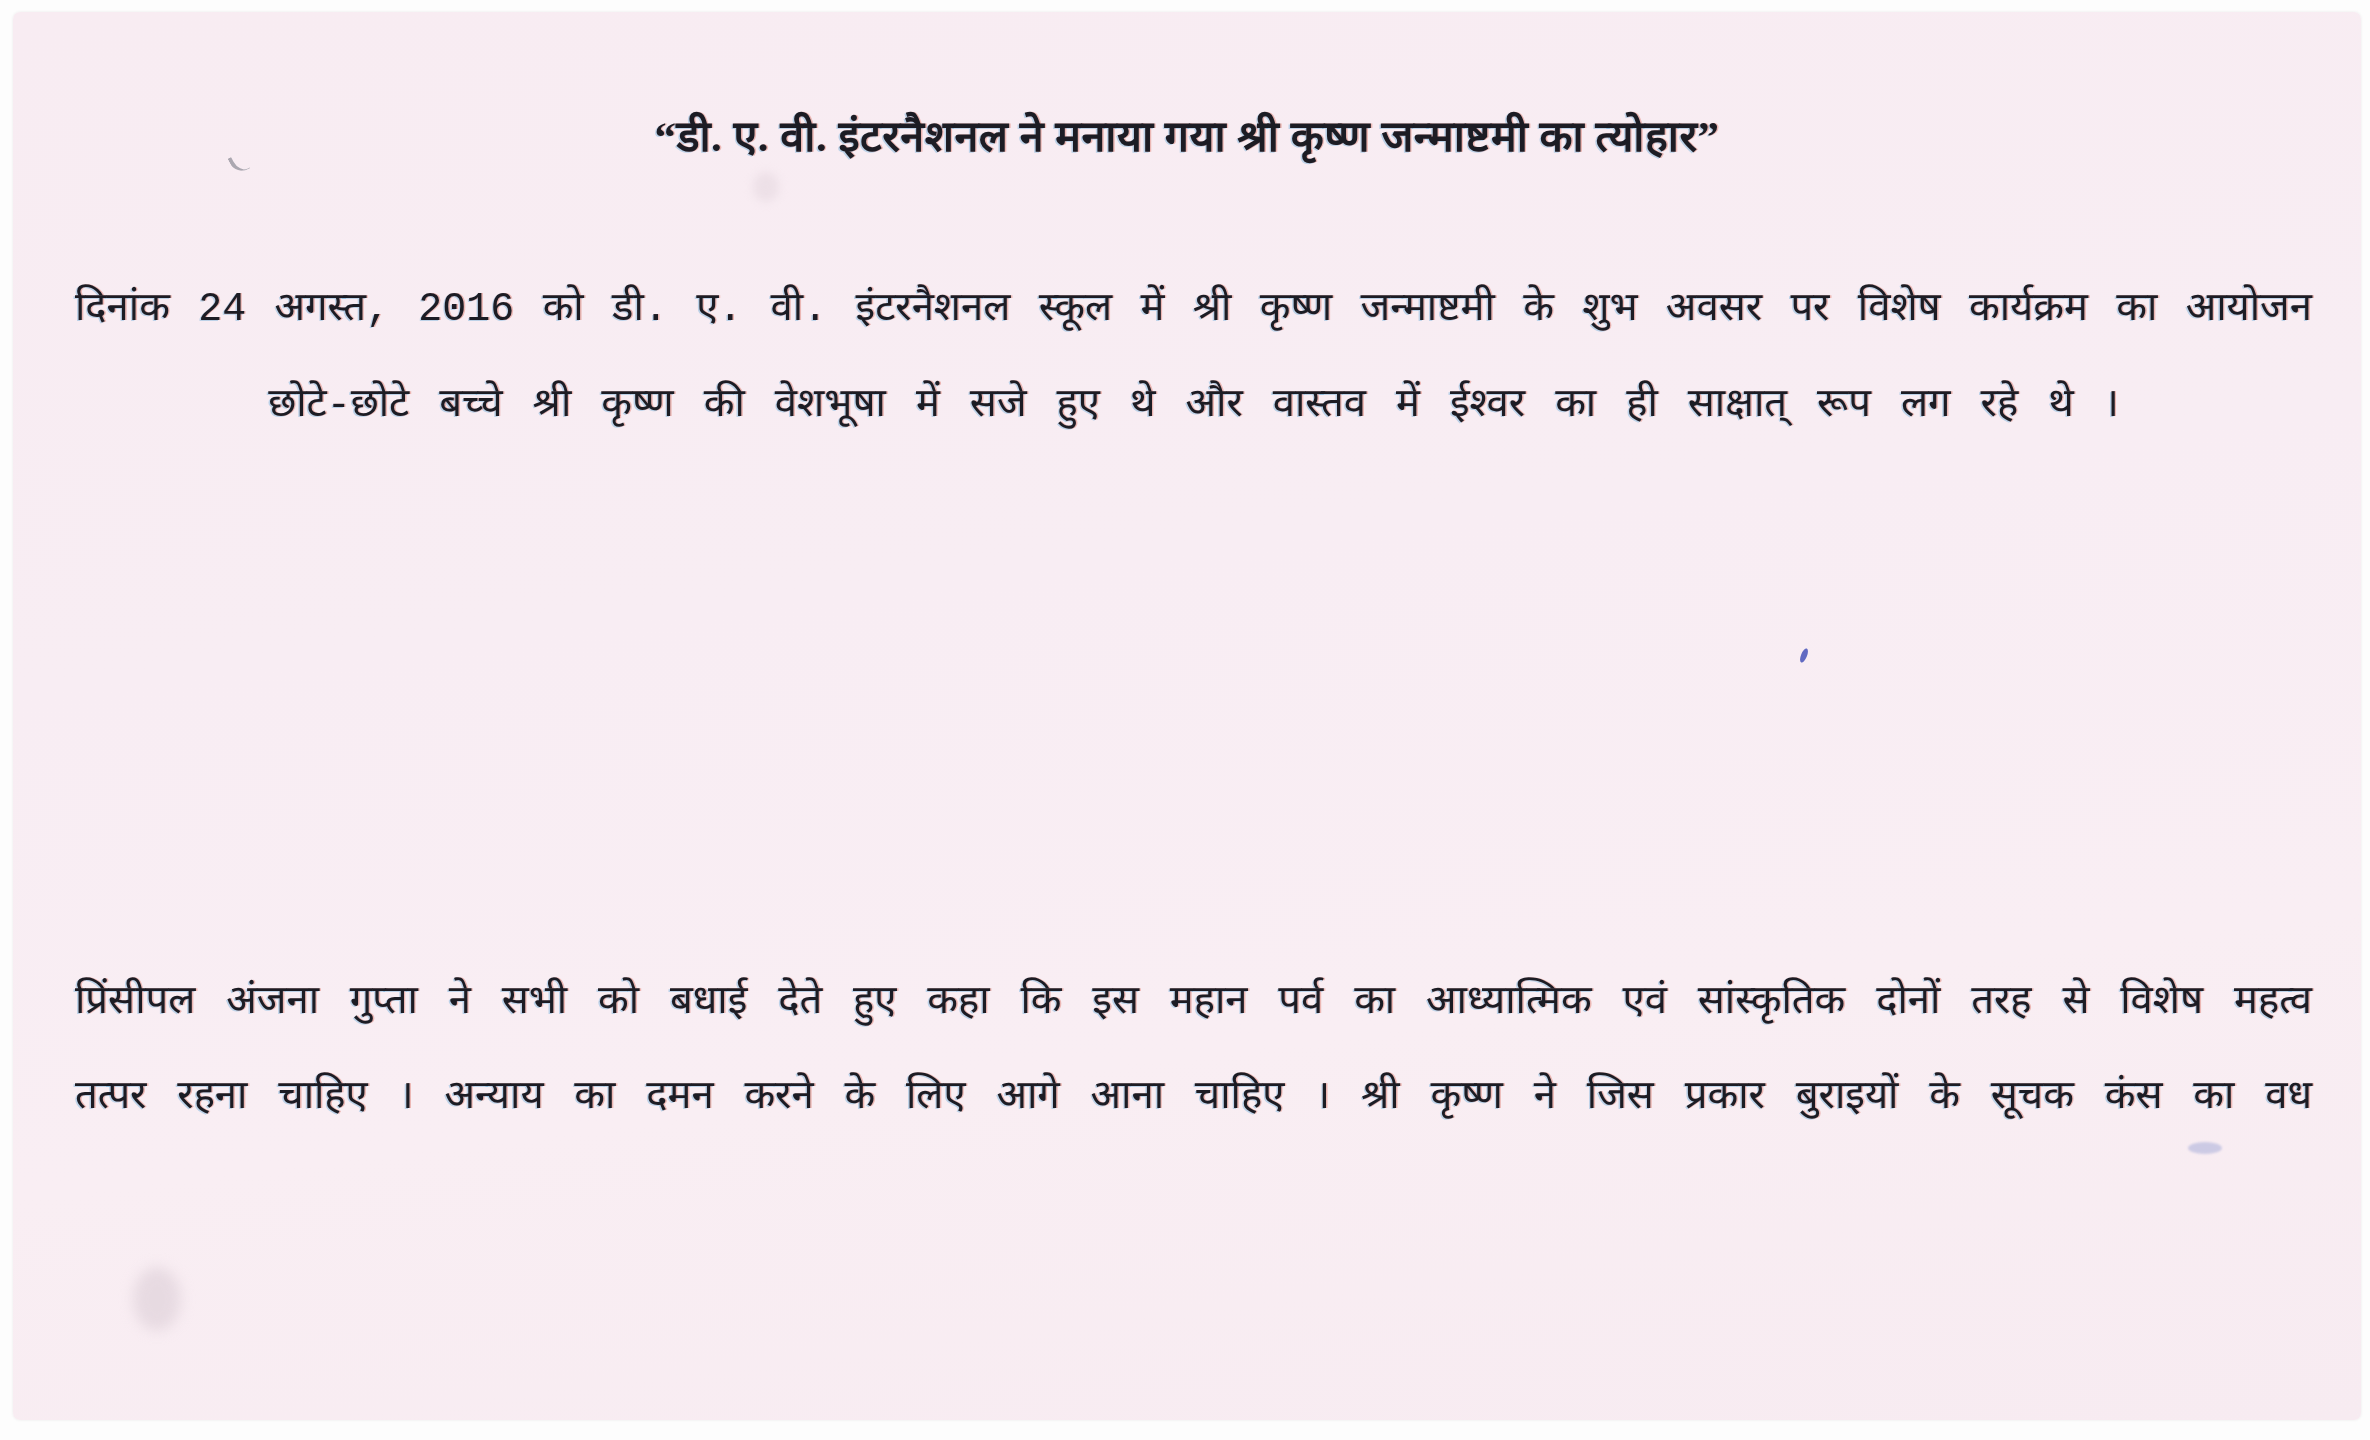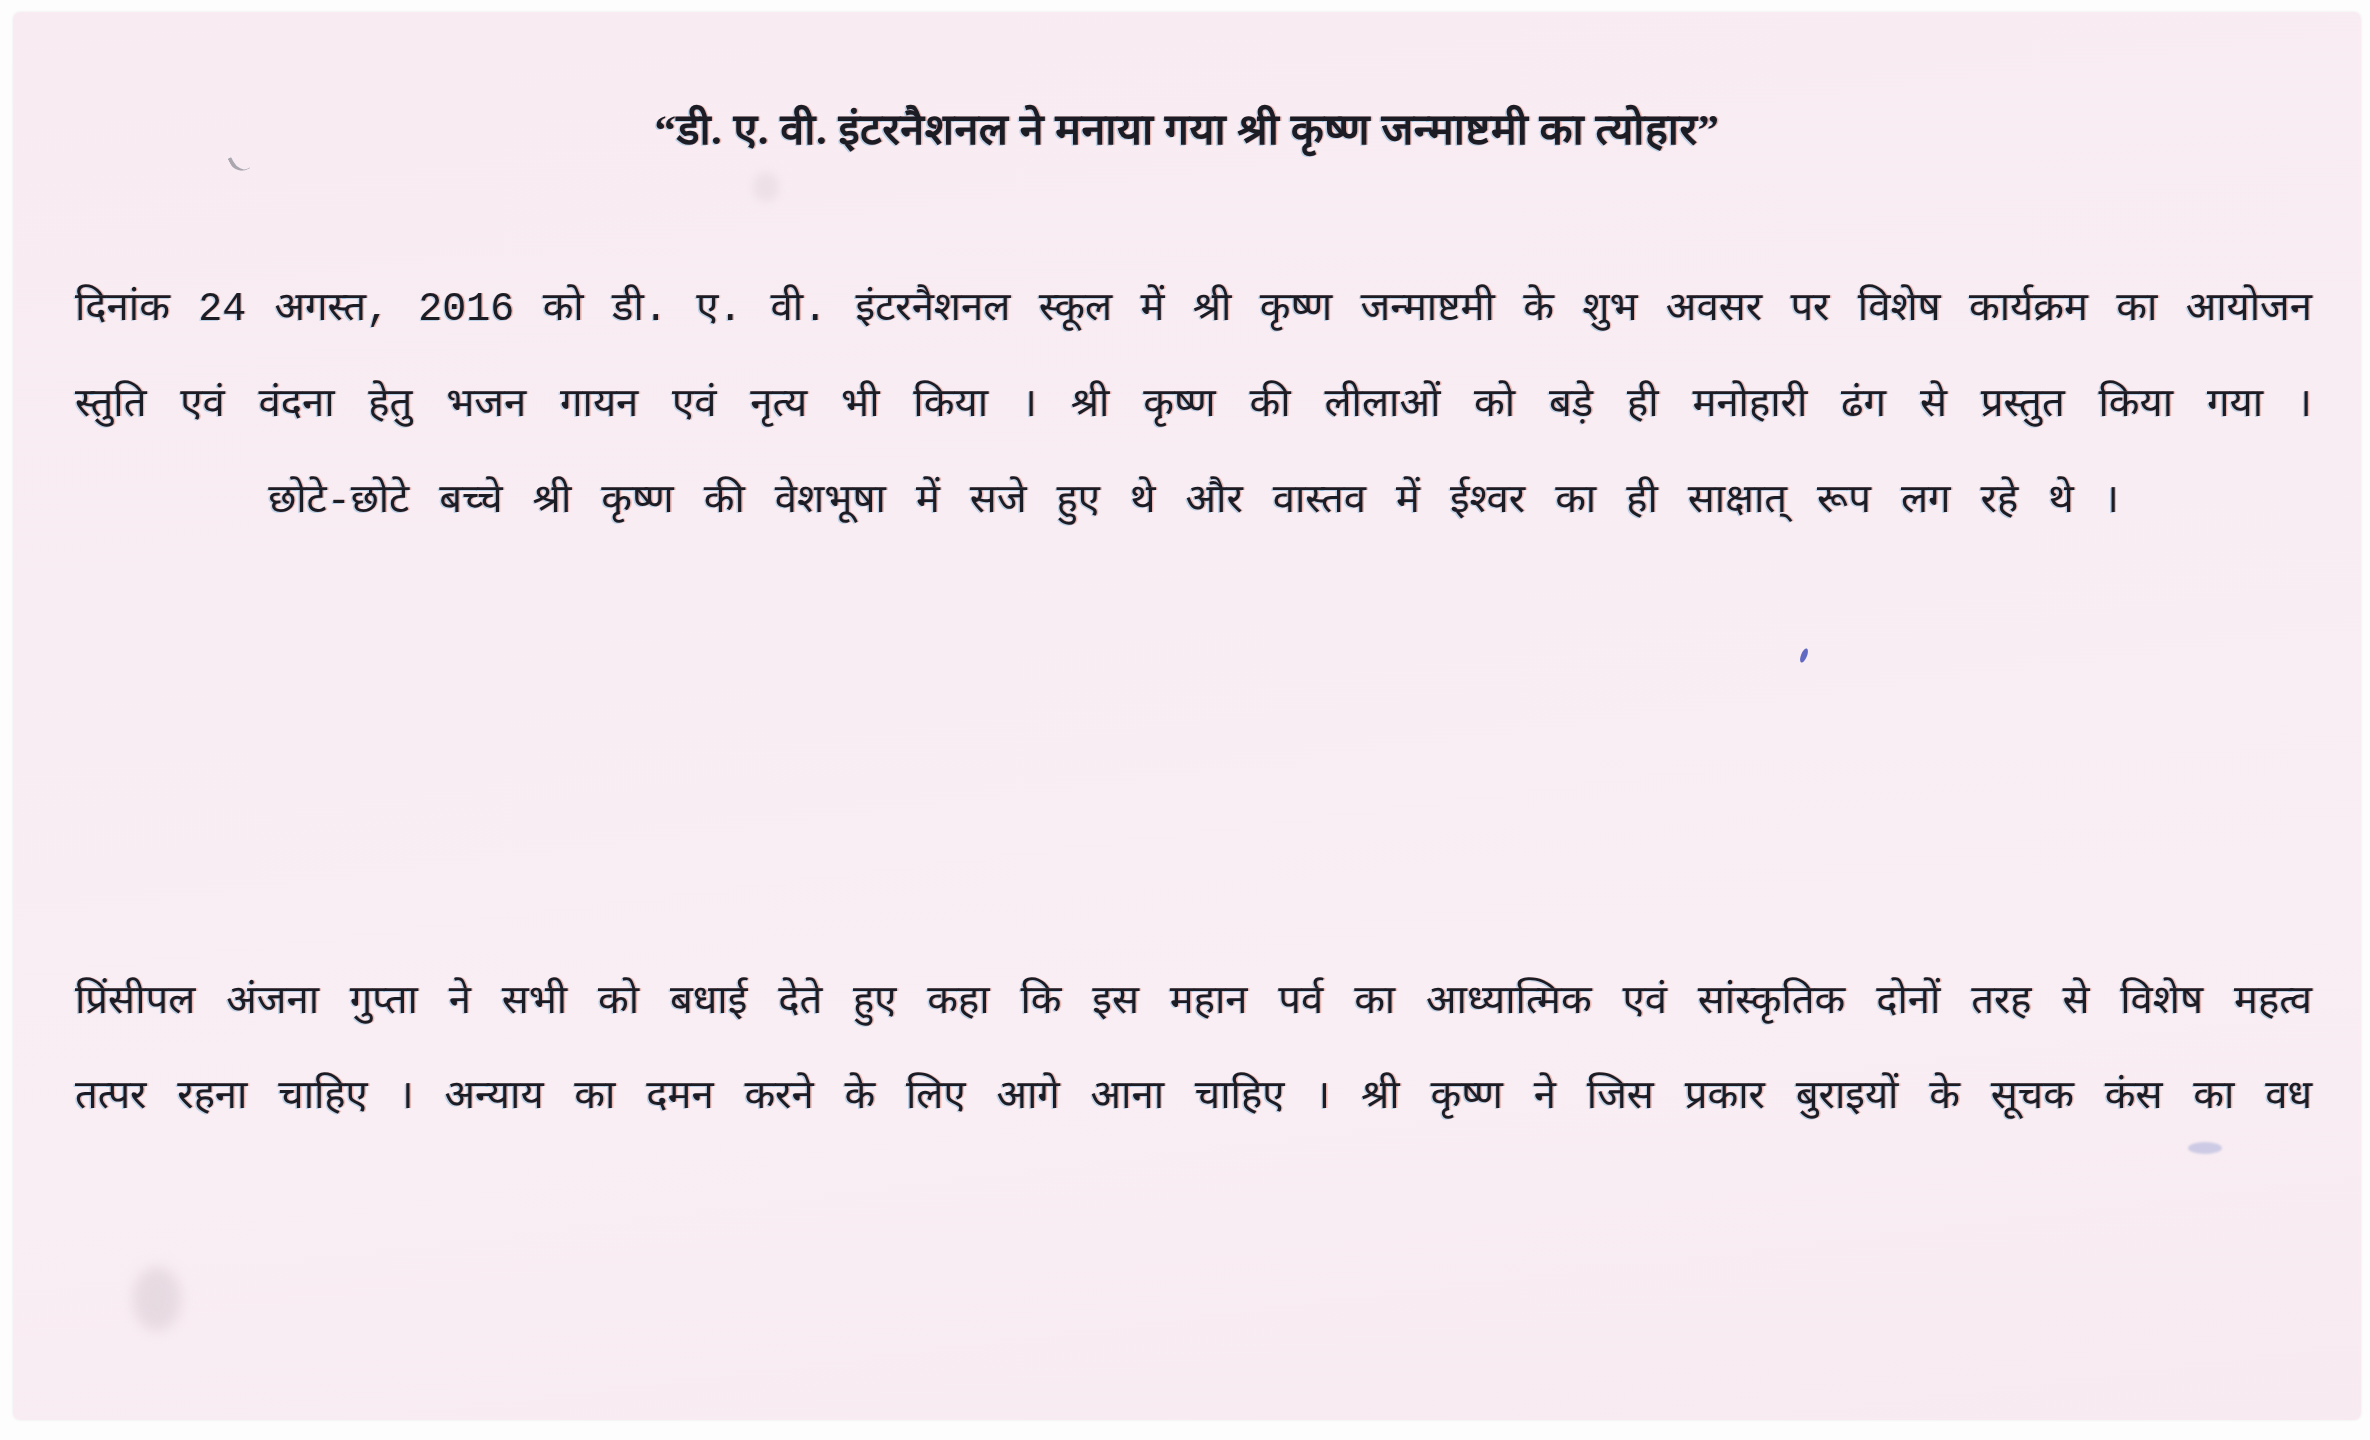--- a/index.html
+++ b/index.html
@@ -18,21 +18,21 @@
     border-radius: 7px;
     box-shadow: 0 0 3px rgba(0,0,0,0.08);
   }
   .ink {
     color: #1c1c24;
     text-shadow: 1.4px 0 0 rgba(205,60,35,0.30), -1.4px 0.8px 0 rgba(35,140,205,0.28);
   }
   .title {
     position: absolute;
     top: 86px; left: 0; right: 0;
-    margin: 0;
+    margin: 7px;
     text-align: center;
     font-size: 43px;
     font-weight: 600;
     letter-spacing: 0.5px;
   }
   .para {
     position: absolute;
     left: 62px; right: 49px; 
   }
   .para1 { top: 250px; }
@@ -98,21 +98,20 @@
 </style>
 </head>
 <body>
 
 <div class="paper">
 
   <h1 class="title ink">“डी. ए. वी. इंटरनैशनल ने मनाया गया श्री कृष्ण जन्माष्टमी का त्योहार”</h1>
 
   <div class="para para1">
     <div class="line fill ink">दिनांक 24 अगस्त, 2016 को डी. ए. वी. इंटरनैशनल स्कूल में श्री कृष्ण जन्माष्टमी के शुभ अवसर पर विशेष कार्यक्रम का आयोजन</div>
-    <div class="line fill ink">स्तुति एवं वंदना हेतु भजन गायन एवं नृत्य भी किया । श्री कृष्ण की लीलाओं को बड़े ही मनोहारी ढंग से प्रस्तुत किया गया ।</div>
     <div class="line last ink">छोटे-छोटे बच्चे श्री कृष्ण की वेशभूषा में सजे हुए थे और वास्तव में ईश्वर का ही साक्षात् रूप लग रहे थे ।</div>
   </div>
 
   <div class="para para2">
     <div class="line fill ink">प्रिंसीपल अंजना गुप्ता ने सभी को बधाई देते हुए कहा कि इस महान पर्व का आध्यात्मिक एवं सांस्कृतिक दोनों तरह से विशेष महत्व</div>
     <div class="line fill ink">तत्पर रहना चाहिए । अन्याय का दमन करने के लिए आगे आना चाहिए । श्री कृष्ण ने जिस प्रकार बुराइयों के सूचक कंस का वध</div>
   </div>
 
   <div class="mark mark-comma"></div>
   <div class="mark mark-smudge-top"></div>

